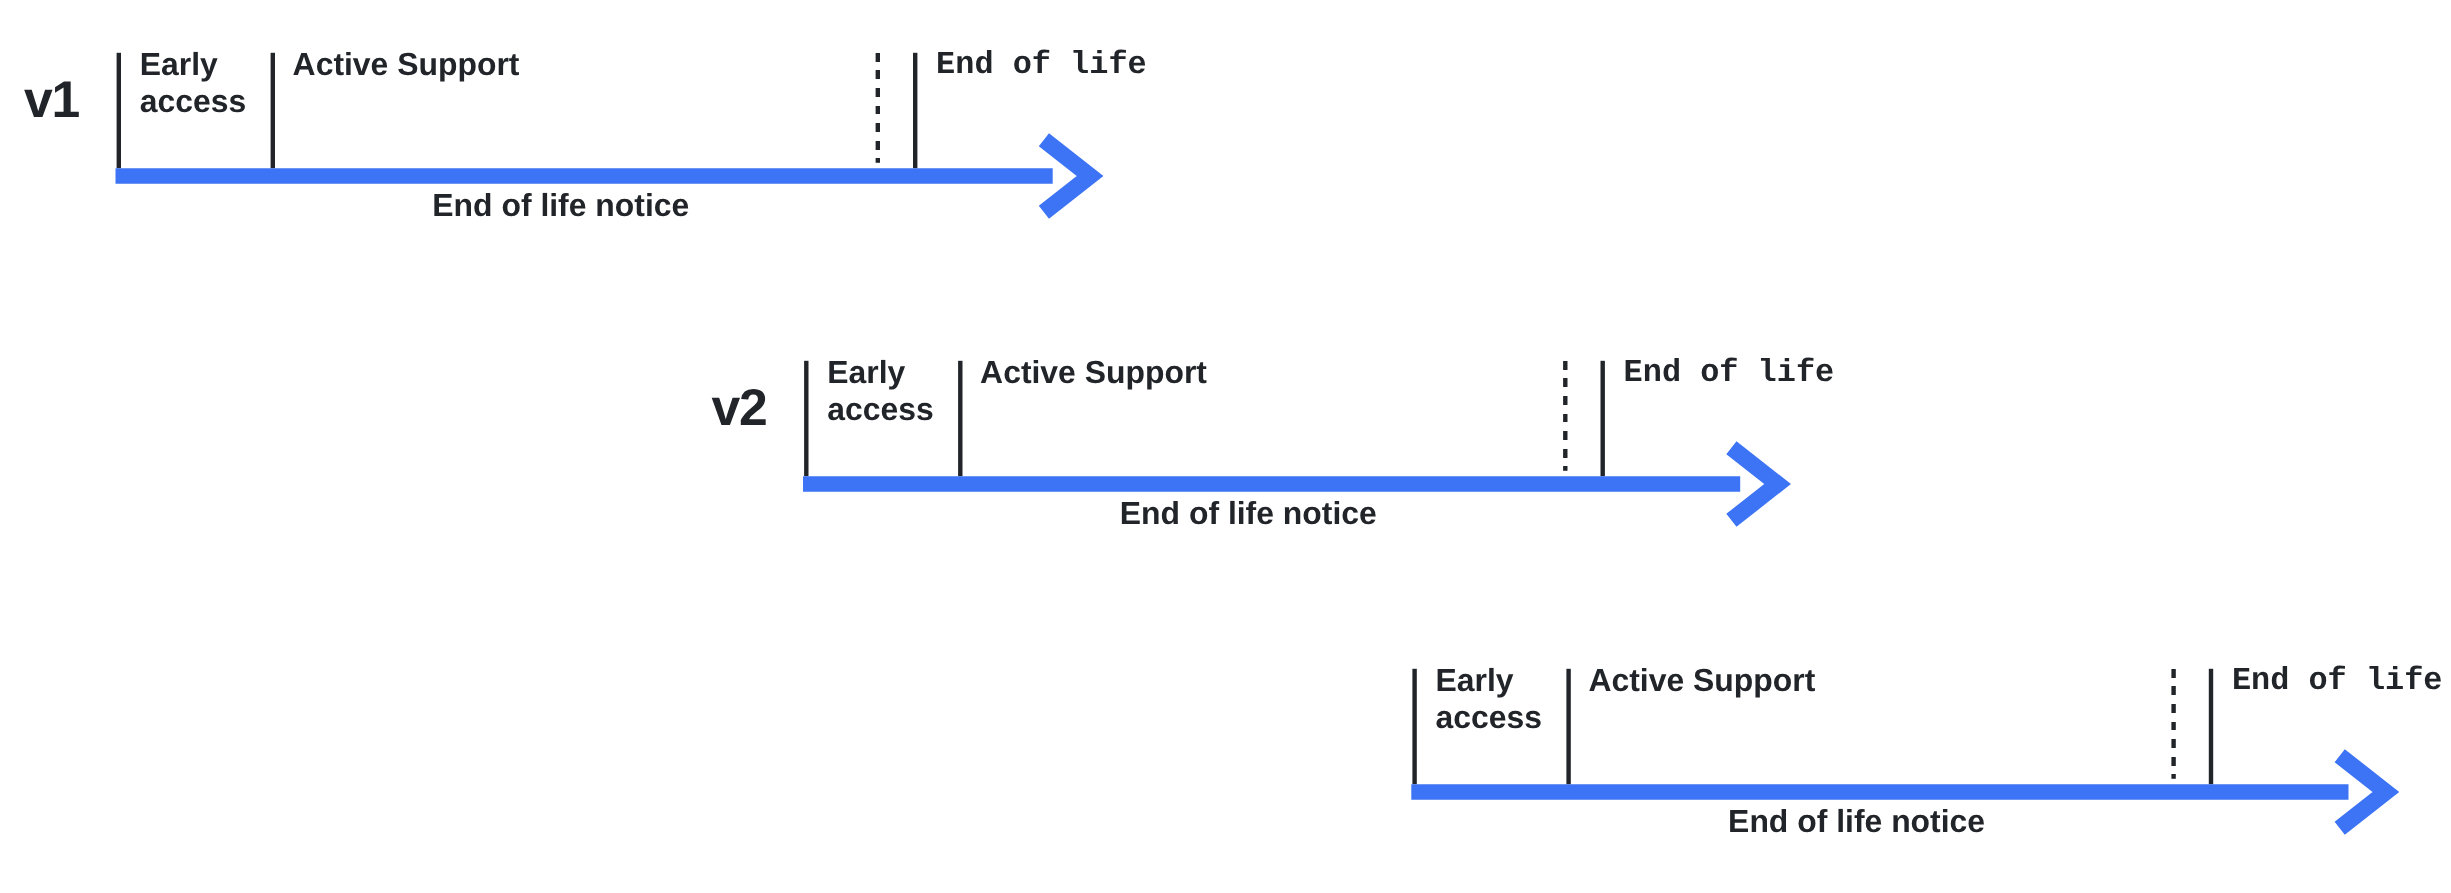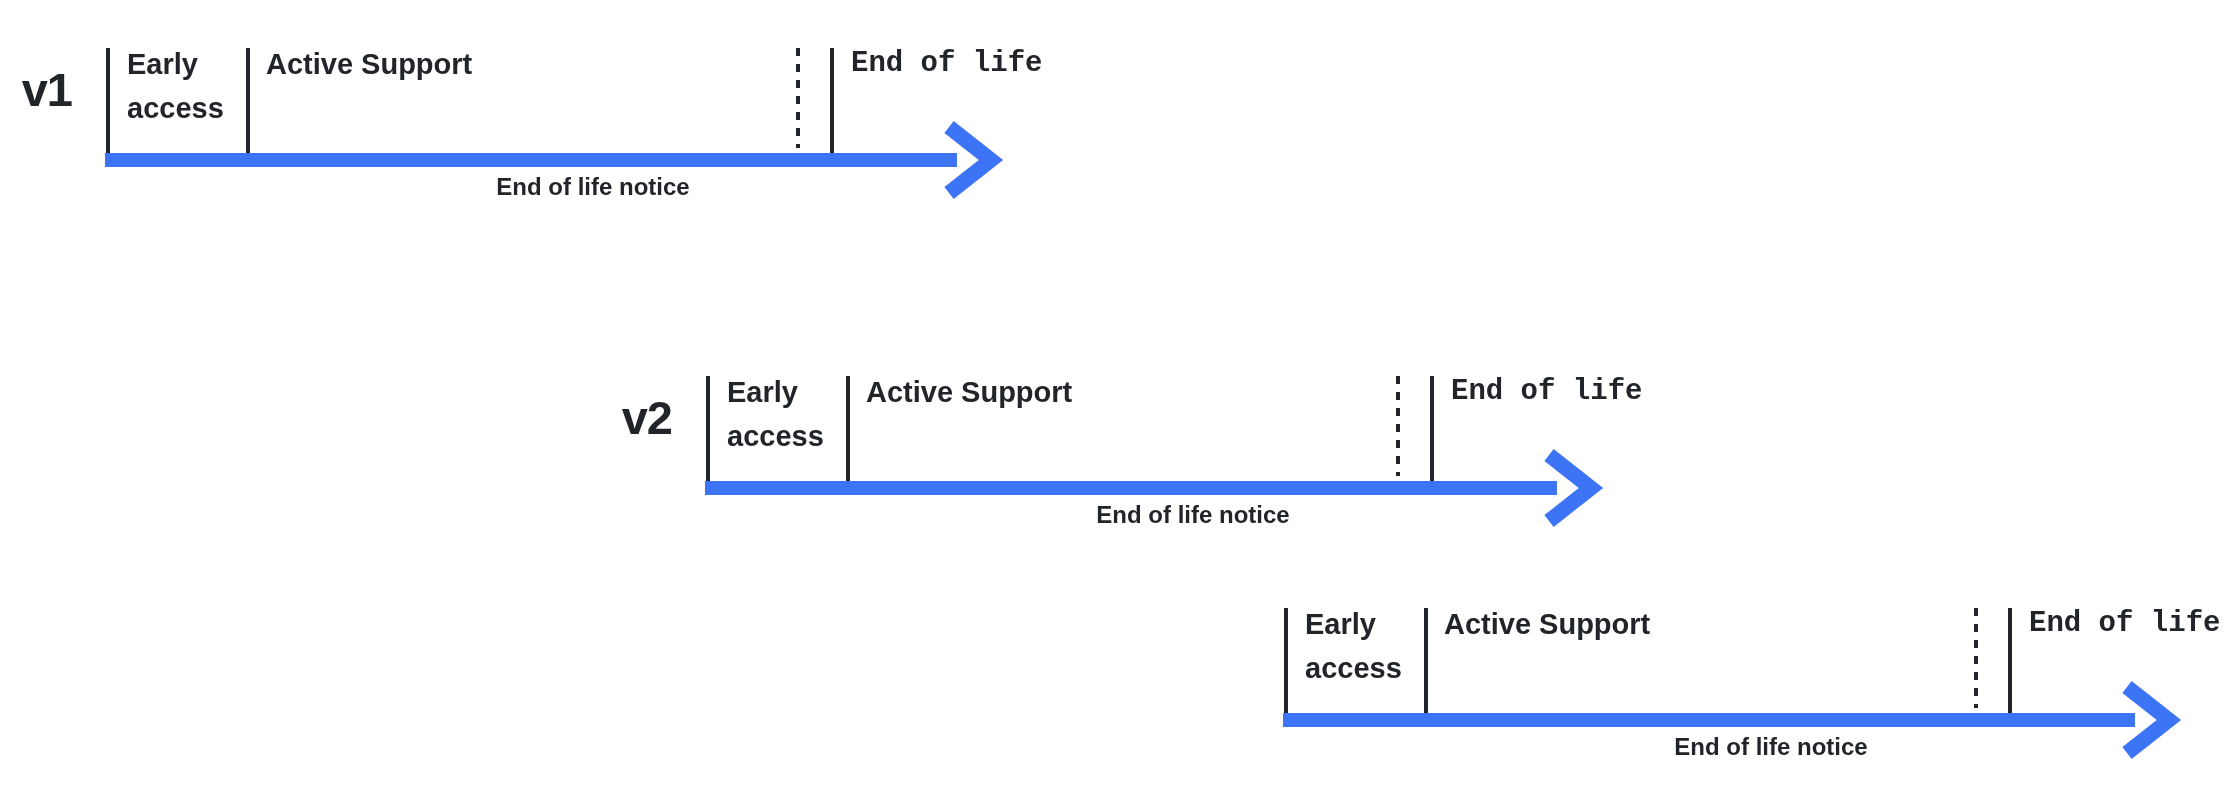--- a/index.html
+++ b/index.html
@@ -19,21 +19,21 @@
     background: var(--background);
     overflow: hidden;
     color: var(--ink);
   }
   .timeline {
     position: absolute;
     width: 1110px;
     height: 170px;
   }
   .timeline.t1 { left: 107px; top: 48px; }
-  .timeline.t2 { left: 707px; top: 328px; margin-top: 48px; }
+  .timeline.t2 { left: 732px; top: 328px; }
   .timeline.t3 { left: 1285px; top: 608px; }
 
   .version-label {
     position: absolute;
     left: -190px;
     top: 16px;
     width: 155px;
     text-align: right;
     font-size: 47px;
     font-weight: 700;
@@ -61,21 +61,21 @@
       to bottom,
       var(--ink) 0 8px,
       transparent 8px 16px
     );
   }
   .phase-label {
     position: absolute;
     top: -6px;
     font-size: 29px;
     font-weight: 700;
-    line-height: 44px;
+    line-height: 34px;
     color: var(--ink);
   }
   .phase-early  { left: 20px; width: 128px; }
   .phase-active { left: 159px; white-space: nowrap; }
   .phase-eol    { left: 744px; white-space: nowrap; font-family: Liberation Mono, monospace; }
   .arrow-svg {
     position: absolute;
     left: -2px;
     top: 72px;
     width: 910px;
@@ -92,22 +92,22 @@
     stroke-width: 15;
     fill: none;
     stroke-linejoin: miter;
     stroke-linecap: butt;
   }
   .notice-label {
     position: absolute;
     left: 286px;
     top: 122px;
     width: 400px;
-    text-align: center;
-    font-size: 24px;
+    text-align: left;
+    font-size: 29px;
     font-weight: 700;
     line-height: 34px;
     color: var(--ink);
     white-space: nowrap;
   }
 </style>
 </head>
 <body>
 
 <div class="canvas">

